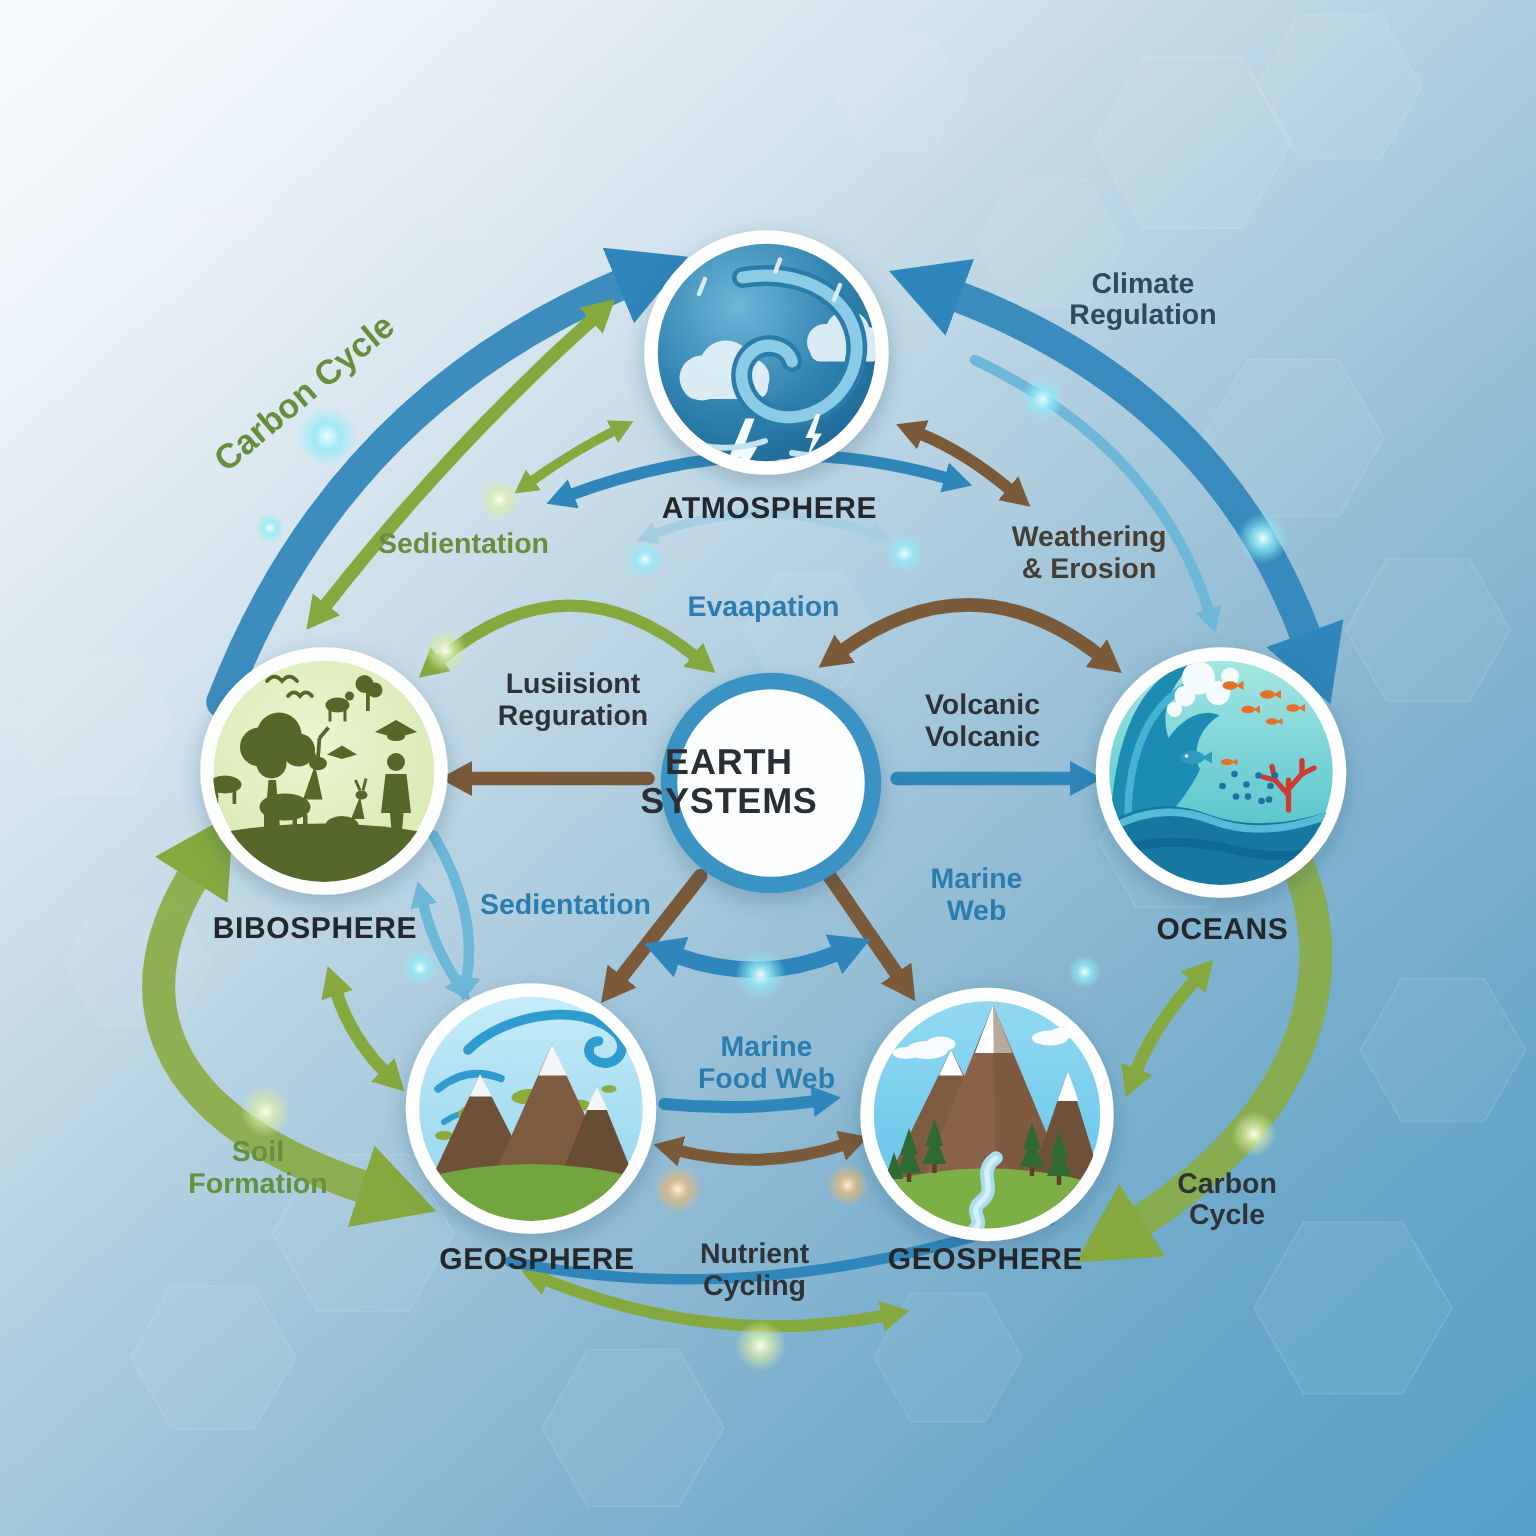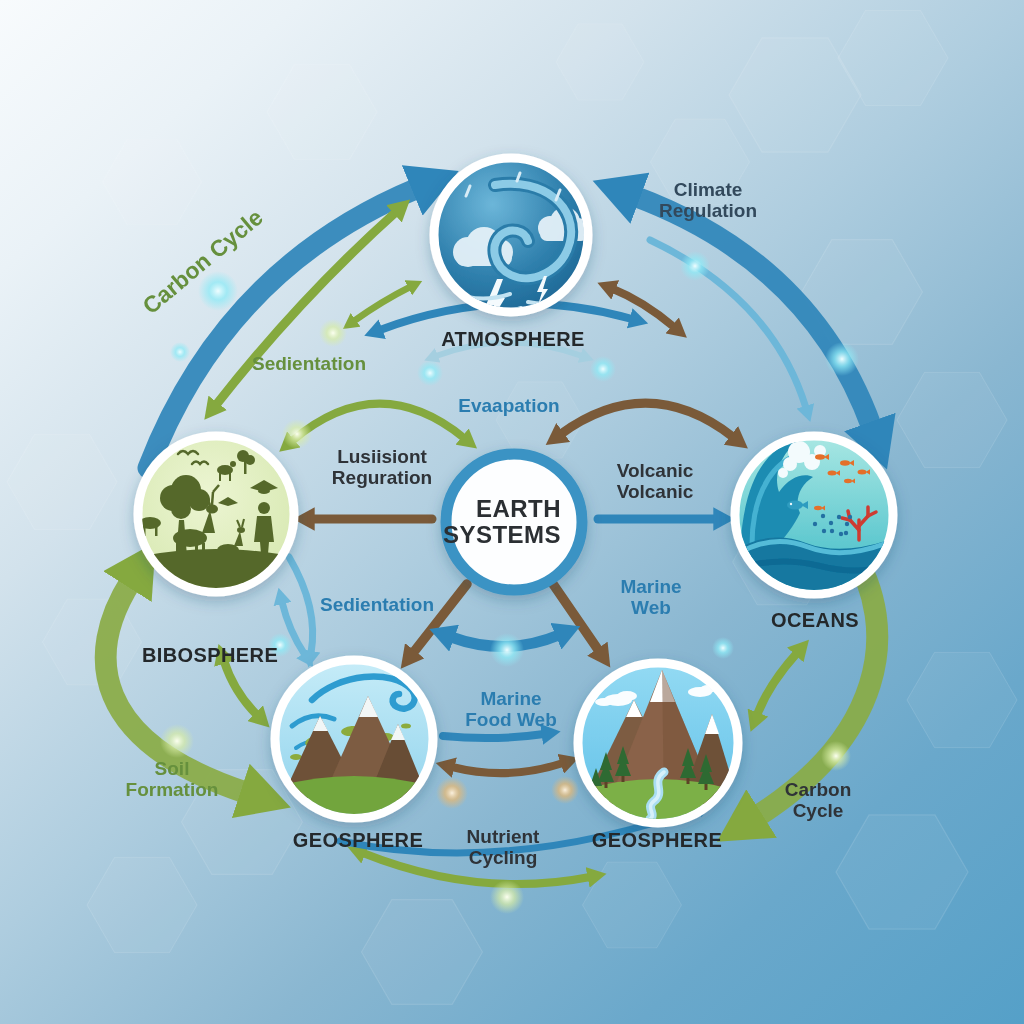--- a/index.html
+++ b/index.html
@@ -430,42 +430,46 @@
     <circle cx="280" cy="645" r="12" fill="url(#glowCyan)"></circle>
     <circle cx="723" cy="648" r="11" fill="url(#glowCyan)"></circle>
     <circle cx="177" cy="741" r="17" fill="url(#glowGreen)"></circle>
     <circle cx="836" cy="756" r="15" fill="url(#glowGreen)"></circle>
     <circle cx="507" cy="897" r="17" fill="url(#glowGreen)"></circle>
     <circle cx="452" cy="793" r="16" fill="url(#glowWarm)"></circle>
     <circle cx="565" cy="790" r="14" fill="url(#glowWarm)"></circle>
   </g>
 </svg>
 
-<div class="lbl center-lbl" style="left:502px;top:522px;text-align:right;">
+<div class="lbl center-lbl" style="left:486px;top:522px;">
   <div>EARTH</div>
   <div>SYSTEMS</div>
 </div>
 
 <div class="lbl node-lbl" style="left:513px;top:339px;">ATMOSPHERE</div>
-<div class="lbl node-lbl" style="left:210px;top:655px;">BIBOSPHERE</div>
+<div class="lbl node-lbl" style="left:210px;top:619px;">BIBOSPHERE</div>
 <div class="lbl node-lbl" style="left:815px;top:620px;">OCEANS</div>
 <div class="lbl node-lbl" style="left:358px;top:840px;">GEOSPHERE</div>
 <div class="lbl node-lbl" style="left:657px;top:840px;">GEOSPHERE</div>
 
 <div class="lbl flow c-green rot40" style="left:203px;top:262px;">Carbon Cycle</div>
 
-<div class="lbl flow c-slate" style="left:708px;top:201px;">
+<div class="lbl flow c-slate" style="left:762px;top:201px;">
   <div>Climate</div>
   <div>Regulation</div>
 </div>
 
 <div class="lbl flow c-green" style="left:309px;top:364px;">Sedientation</div>
 
 <div class="lbl flow c-blue" style="left:509px;top:370px;margin-top:36px;">Evaapation</div>
 
+<div class="lbl flow c-brown" style="left:726px;top:370px;">
+  <div>Weathering</div>
+  <div>&amp; Erosion</div>
+</div>
 
 <div class="lbl flow c-dark" style="left:382px;top:468px;">
   <div>Lusiisiont</div>
   <div>Reguration</div>
 </div>
 
 <div class="lbl flow c-dark" style="left:655px;top:482px;">
   <div>Volcanic</div>
   <div>Volcanic</div>
 </div>

